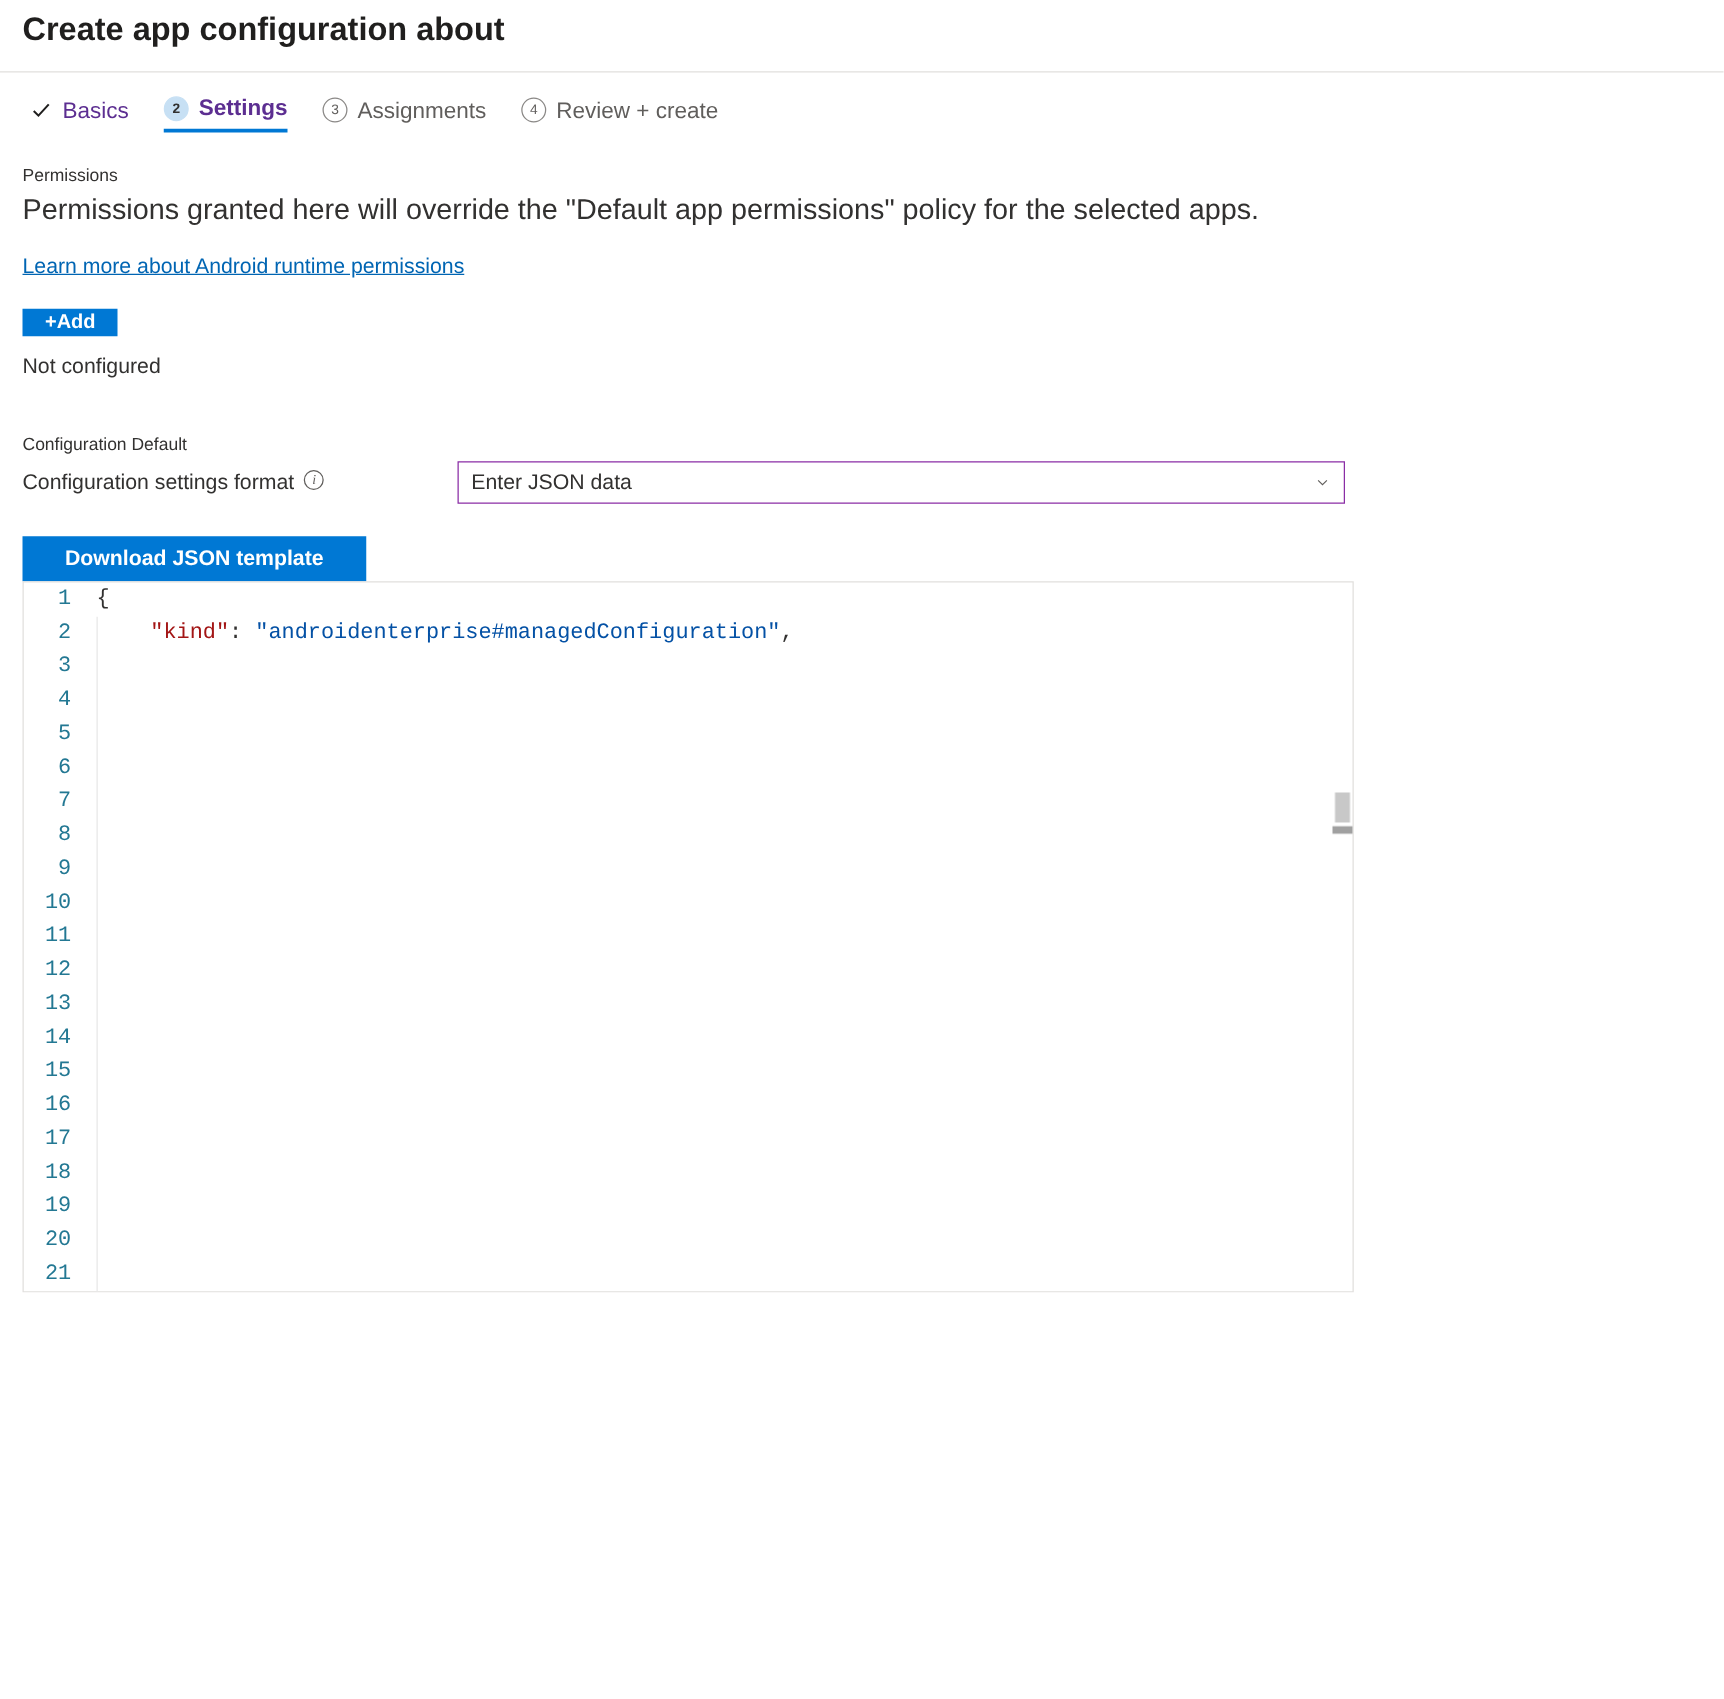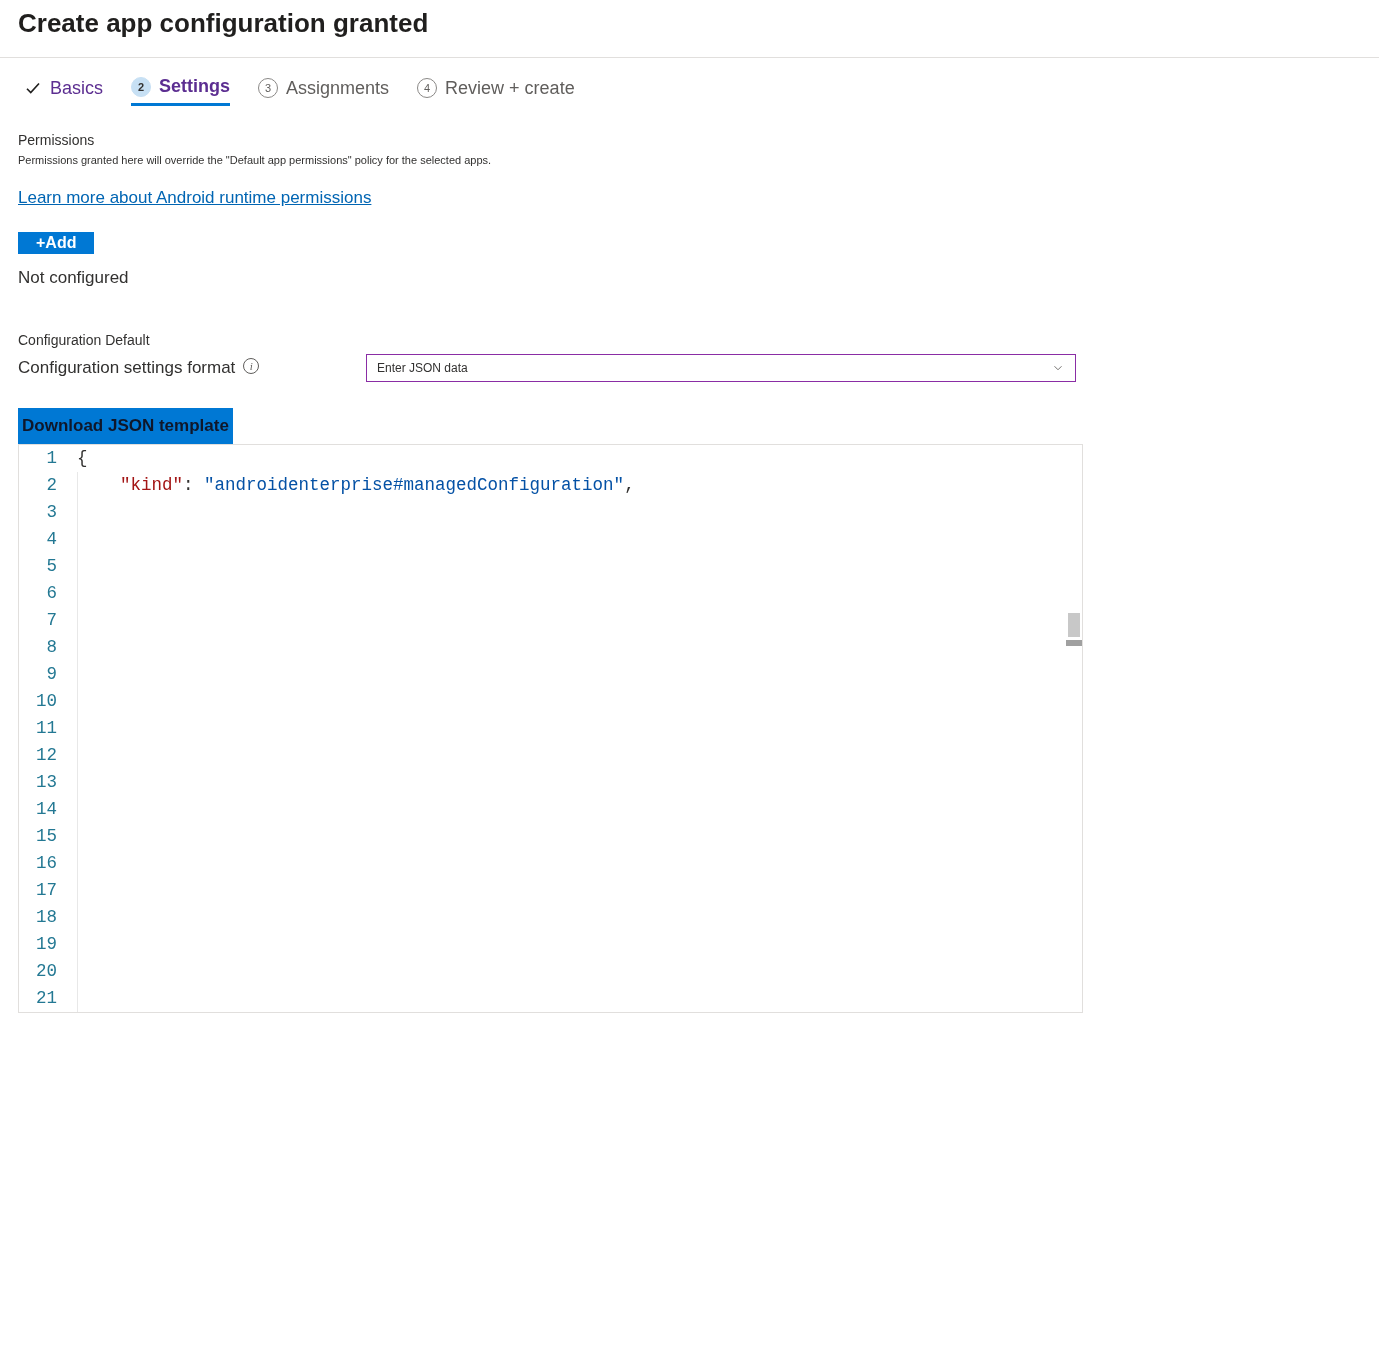--- a/index.html
+++ b/index.html
@@ -63,21 +63,21 @@
       color: #323130;
     }
     .step.future { color: #605e5c; }
 
     .section-heading {
       font-size: 14px;
       color: #323130;
       margin-bottom: 6px;
     }
     .section-desc {
-      font-size: 11px;
+      font-size: 23px;
       color: #323130;
       margin-bottom: 22px;
     }
     .link {
       color: #0065b3;
       text-decoration: underline;
       font-size: 17px;
       display: inline-block;
       margin-bottom: 24px;
     }
@@ -122,34 +122,34 @@
       color: #605e5c;
     }
     .dropdown {
       flex: 1;
       max-width: 710px;
       display: flex;
       align-items: center;
       justify-content: space-between;
       border: 1px solid #8a2da5;
       padding: 6px 10px;
-      font-size: 12px;
+      font-size: 17px;
       color: #323130;
       background: #fff;
       cursor: pointer;
     }
     .dropdown .chev { width: 14px; height: 14px; stroke: #605e5c; stroke-width: 1.5; fill: none; }
 
     .download-btn {
       background: #0078d4;
-      color: #0f172a;
+      color: #ffffff;
       border: none;
       font-size: 17px;
       font-weight: 600;
-      padding: 8px 4px;
+      padding: 8px 34px;
       cursor: pointer;
       margin-top: 26px;
       display: block;
     }
 
     
     .editor {
       border: 1px solid #e1dfdd;
       display: flex;
       font-family: Consolas, "Courier New", monospace;
@@ -196,21 +196,21 @@
       width: 16px;
       height: 6px;
       background: #a0a0a0;
     }
   </style>
 </head>
 <body>
 
 
 
-<h1 class="page-title">Create app configuration granted</h1>
+<h1 class="page-title">Create app configuration about</h1>
 <hr class="divider">
 
 <div class="wizard">
   <div class="step completed">
     <svg class="check" viewBox="0 0 24 24">
         <polyline points="4 13 9 18 20 6"></polyline>
       </svg>
     <span>Basics</span>
   </div>
   <div class="step active">

